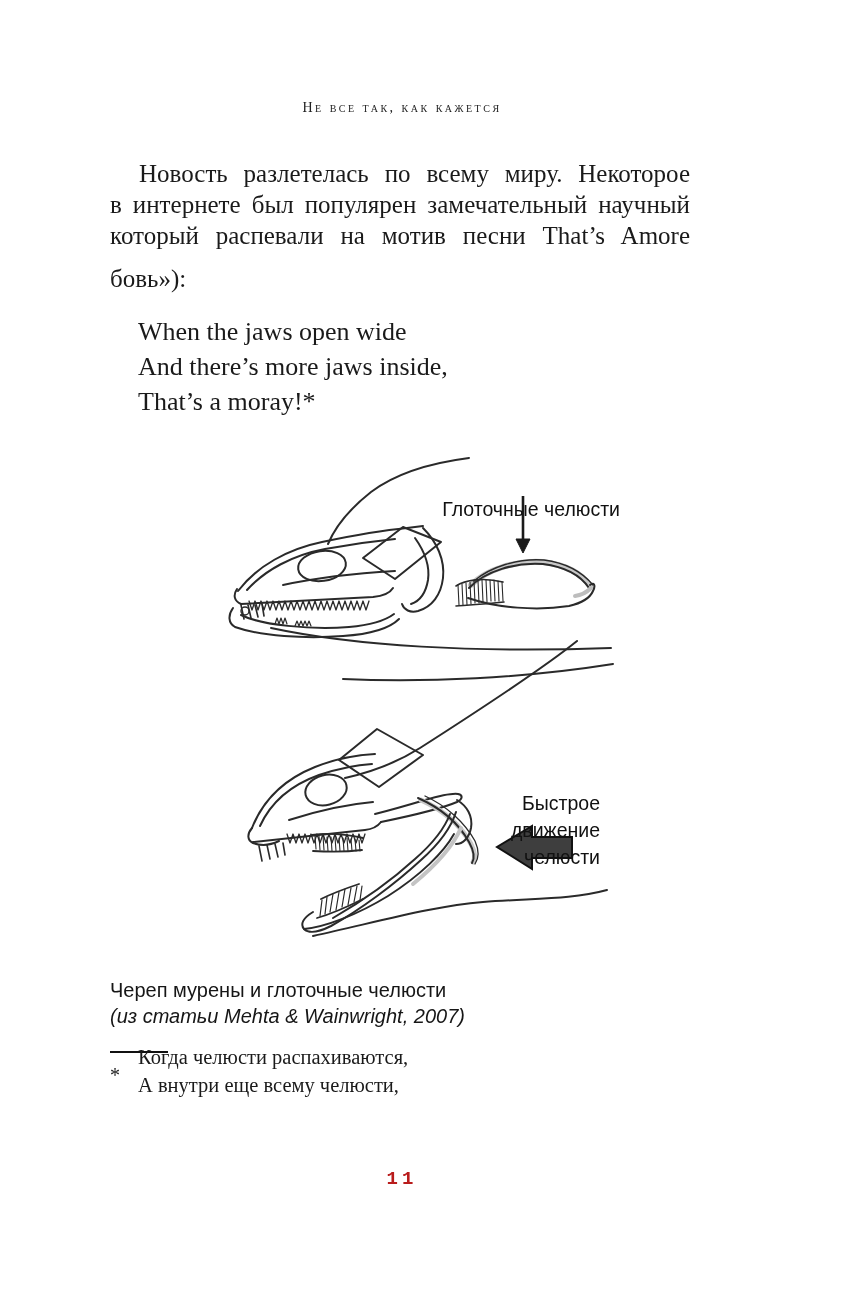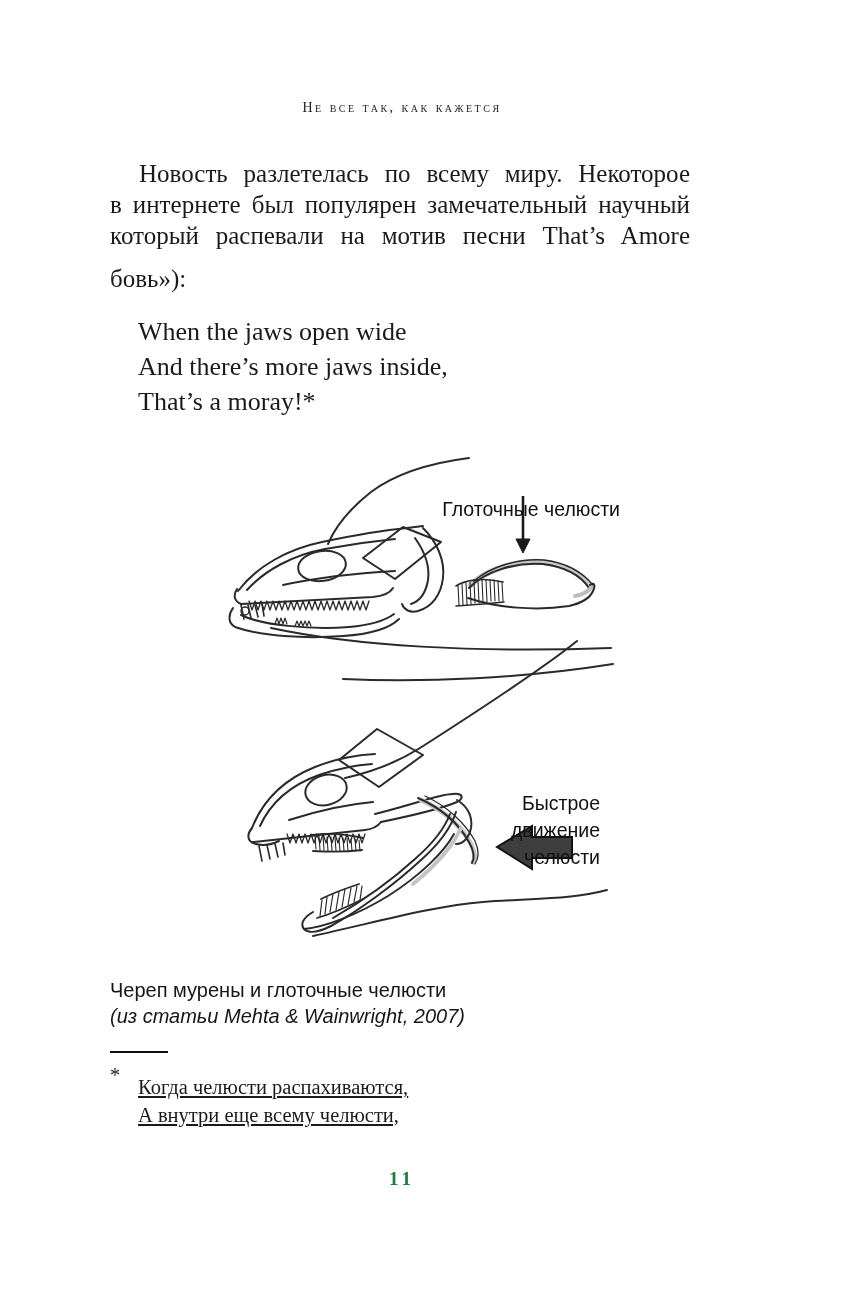--- a/index.html
+++ b/index.html
@@ -16,24 +16,24 @@
   .fig-svg{left:225px;top:438px;}
   .fig-label{font-family:"Liberation Sans", sans-serif;font-size:19.5px;color:#111;
         text-align:right;line-height:27px;margin-top:32px;}
   .label-pharyngeal{left:440px;top:464px;width:180px;}
   .label-motion{left:480px;top:758px;width:120px;}
   .caption{left:110px;top:977px;width:584px;text-align:left;
         font-family:"Liberation Sans", sans-serif;font-size:20px;line-height:26px;color:#161616;}
   .caption .source{font-style:italic;}
   .fn-rule{left:110px;top:1051px;width:58px;border-top:2px solid #111;height:0;}
   .fn-marker{left:110px;top:1064px;font-size:20px;}
-  .fn-text{left:138px;top:1074px;width:420px;font-size:20.5px;line-height:27.5px;text-decoration:underline;}
+  .fn-text{left:138px;top:1044px;width:420px;font-size:20.5px;line-height:27.5px;}
   .fn-italic{font-style:italic;}
   .page-number{left:110px;top:1168px;width:584px;text-align:center;
-        font-family:Liberation Serif, serif;font-weight:bold;font-size:19px;letter-spacing:4px;color:#15803d;}
+        font-family:Liberation Mono, monospace;font-weight:bold;font-size:19px;letter-spacing:4px;color:#b91c1c;}
 </style>
 </head>
 <body>
 
 <div class="page">
 
   <div class="abs running-header">Не все так, как кажется</div>
 
   <div class="abs para">
     <div class="pline first">Новость разлетелась по всему миру. Некоторое время</div>

